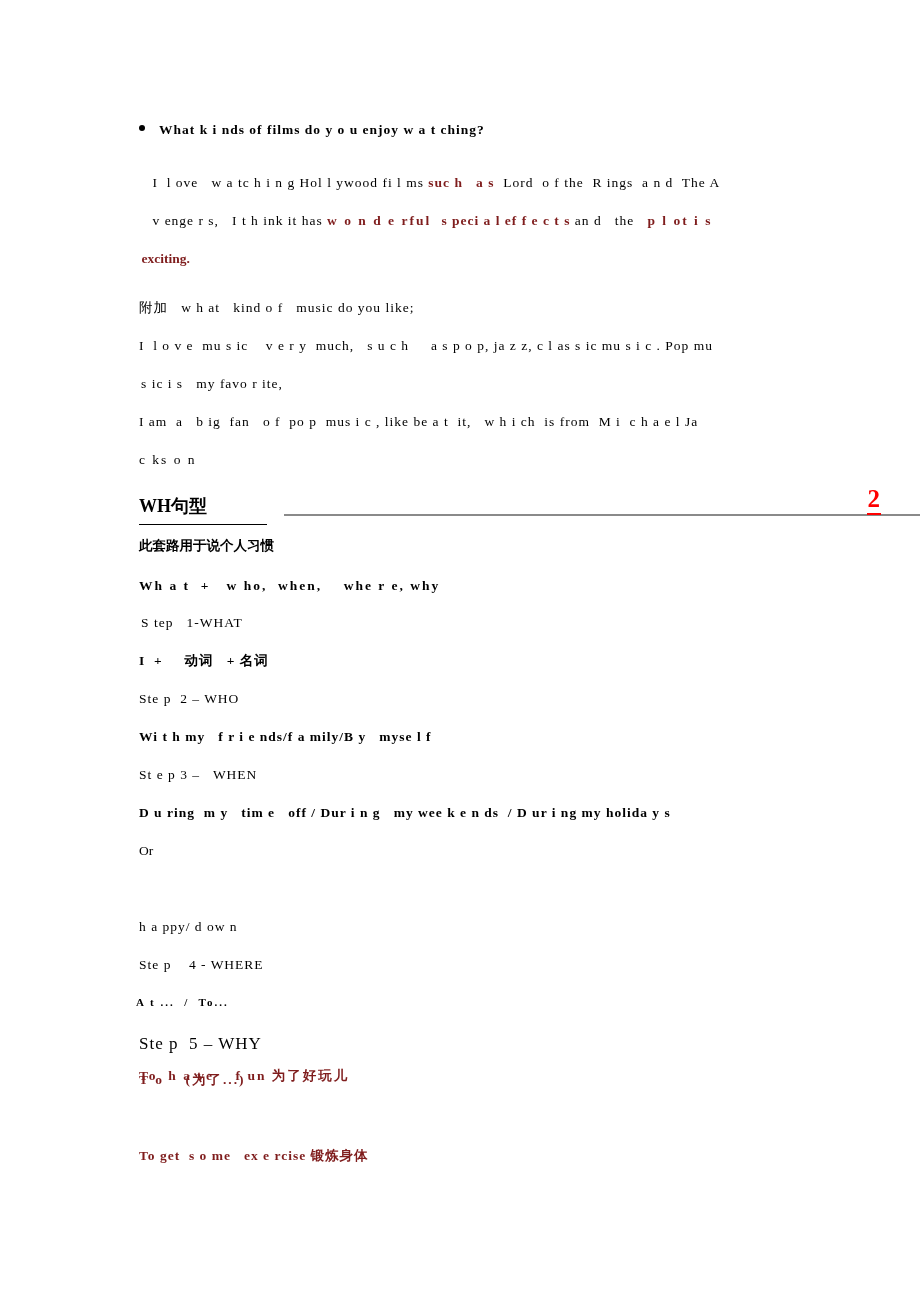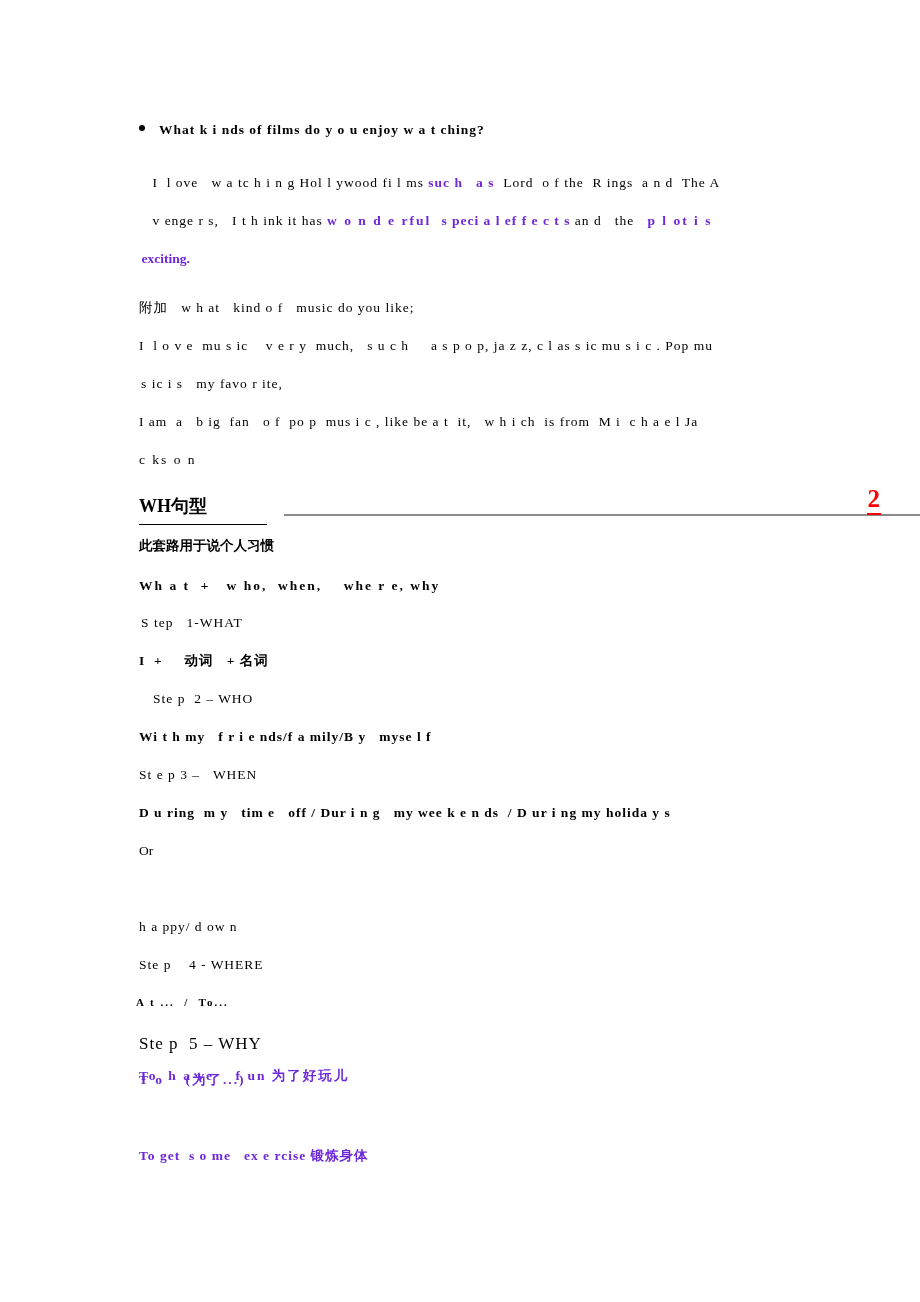--- a/index.html
+++ b/index.html
@@ -17,21 +17,21 @@
   .page {
     position: relative;
     width: 920px;
     height: 1302px;
     box-sizing: border-box;
     padding: 0;
   }
   .serif { font-family: "Liberation Serif", serif; }
   .sans  { font-family: Liberation Serif, serif; }
   .b { font-weight: bold; }
-  .red { color: #6d28d9; }
+  .red { color: #7f1d1d; }
 
   
   .bullet-row {
     position: absolute;
     left: 139px;
     top: 122px;
     display: flex;
     align-items: baseline;
   }
   .bullet-dot {
@@ -130,21 +130,21 @@
     <div class="wh-pagenum">2</div>
   </div>
 
   <div class="line sans b" style="left:139px; top:539px; font-size:13.5px;">此套路用于说个人习惯</div>
 
   <div class="line sans b s2" style="left:139px; top:579px; font-size:13.5px;">Wh a t  +   w ho,  when,    whe r e, why</div>
 
   <div class="line sans s1" style="left:141px; top:616px; font-size:13.5px;">S tep   1-WHAT</div>
   <div class="line sans b s1" style="left:139px; top:654px; font-size:13.5px;">I  +     动词   + 名词</div>
 
-  <div class="line sans s1" style="left:153px; top:692px; font-size:13.5px;">Ste p  2 – WHO</div>
+  <div class="line sans s1" style="left:139px; top:692px; font-size:13.5px;">Ste p  2 – WHO</div>
   <div class="line sans b s1" style="left:139px; top:730px; font-size:13.5px;">Wi t h my   f r i e nds/f a mily/B y   myse l f</div>
 
   <div class="line sans s1" style="left:139px; top:768px; font-size:13.5px;">St e p 3 –   WHEN</div>
   <div class="line sans b s1" style="left:139px; top:806px; font-size:13.5px;">D u ring  m y   tim e   off / Dur i n g   my wee k e n ds  / D ur i ng my holida y s</div>
 
   <div class="line sans" style="left:139px; top:844px; font-size:13.5px;">Or</div>
 
   <div class="line sans s1" style="left:139px; top:920px; font-size:13.5px;">h a ppy/ d ow n</div>
 
   <div class="line sans s1" style="left:139px; top:958px; font-size:13.5px;">Ste p    4 - WHERE</div>

